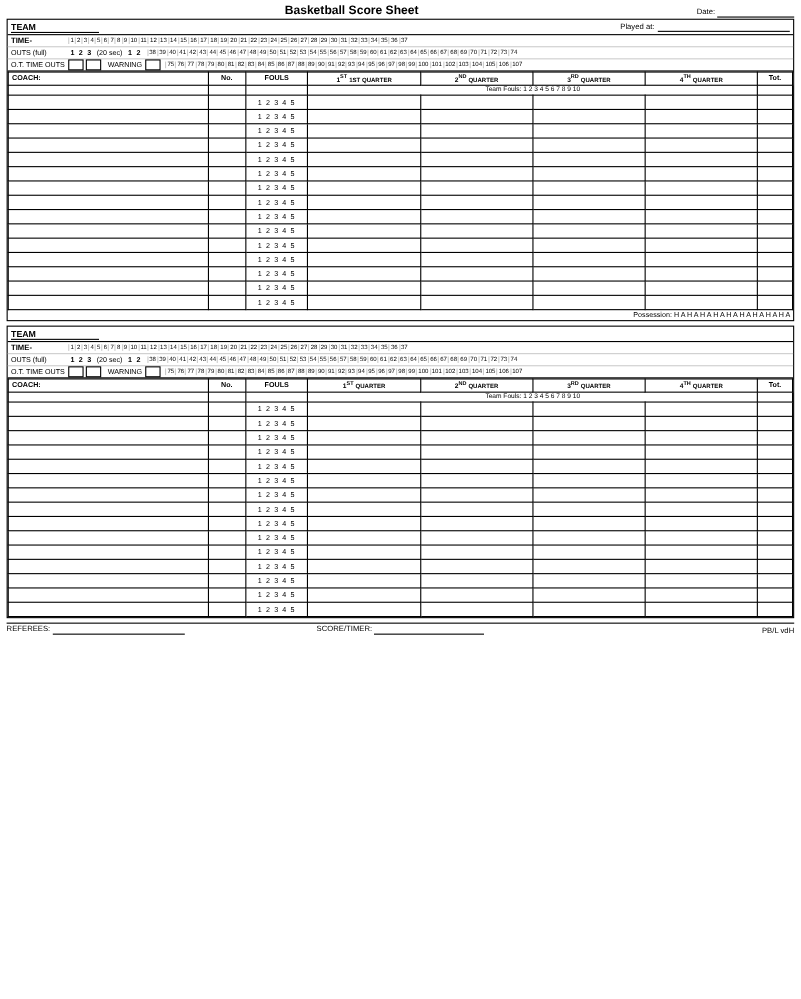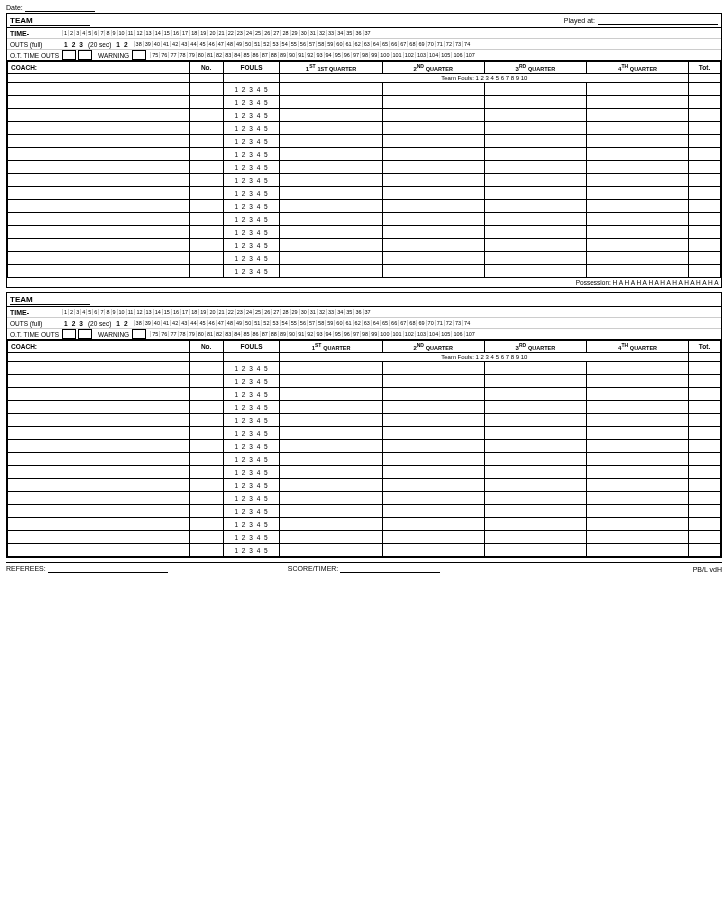--- a/index.html
+++ b/index.html
@@ -70,20 +70,23 @@
       margin-bottom: 1px;
     }
     .title-area { flex: 1; text-align: center; }
     .date-area { font-size: 7px; text-align: right; min-width: 80px; }
     .date-underline { border-bottom: 1px solid #000; display: inline-block; min-width: 70px; }
   </style>
 </head>
 <body>
 
 <div class="top-header">
+  <div class="title-area">
+    <span class="page-title">Basketball Score Sheet</span>
+  </div>
   <div class="date-area">
     <span>Date:</span>
     <span class="date-underline">&nbsp;</span>
   </div>
 </div>
 
 <div class="team-section">
 
   <div class="team-row">
     <span style="font-weight:bold;font-size:8px;min-width:80px;border-bottom:1px solid #000;display:inline-block;">TEAM</span>

